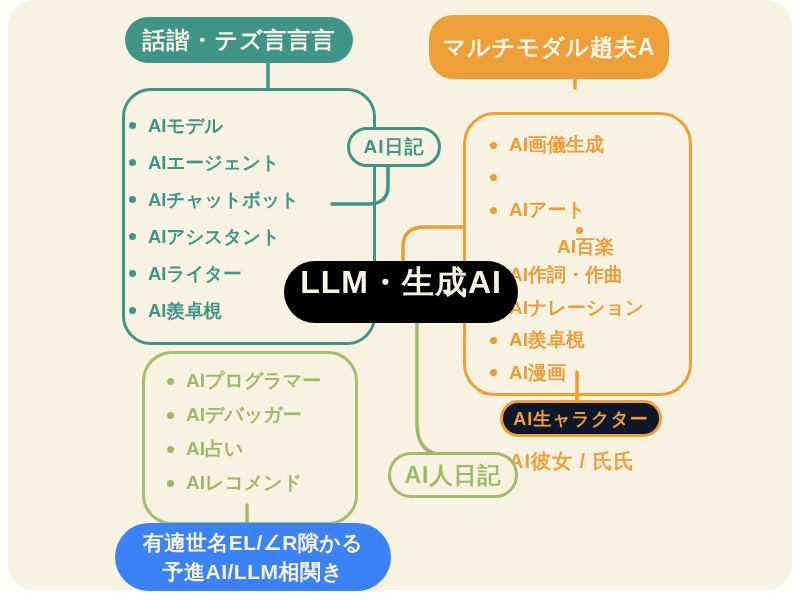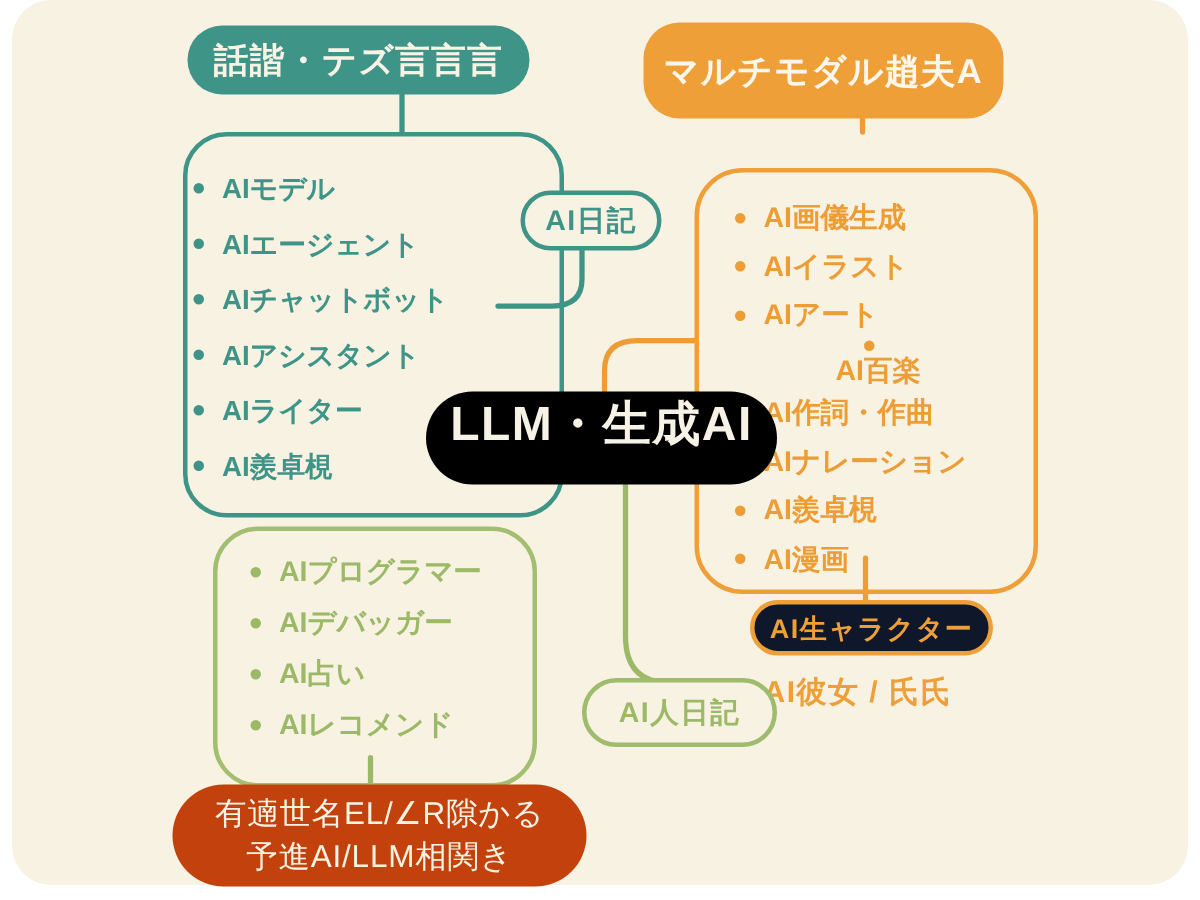--- a/index.html
+++ b/index.html
@@ -20,44 +20,44 @@
   .wire-green{stroke:#9cb968;}
 
   .pill{
     position:absolute;display:flex;align-items:center;justify-content:center;
     font-weight:700;letter-spacing:1px;z-index:4;box-sizing:border-box;
   }
   .pill-solid-teal{background:#3f9488;color:#f8f3e4;border-radius:24px;font-size:23px;}
   .pill-solid-orange{background:#ee9f38;color:#fdf6ea;border-radius:24px;font-size:23px;}
   .pill-outline-teal{border:3px solid #3f9488;color:#3f9488;background:#f8f2e3;border-radius:21px;font-size:19px;}
   .pill-outline-orange{border:3px solid #ee9f38;color:#ee9f38;background:#0f172a;border-radius:19px;font-size:18px;}
-  .pill-outline-green{border:3px solid #9fbb6d;color:#9cb968;background:#f8f2e3;border-radius:23px;font-size:19px;}
+  .pill-outline-green{border:3px solid #9fbb6d;color:#9cb968;background:#f8f2e3;border-radius:23px;font-size:23px;}
 
   .branch-box{
     position:absolute;border-radius:32px;box-sizing:border-box;z-index:3;
   }
   .box-teal{border:3.5px solid #3f9488;color:#3f9488;}
   .box-orange{border:3.5px solid #ee9f38;color:#ec9d35;}
   .box-green{border:3.5px solid #a2be71;color:#9cb968;}
   .branch-box ul{list-style:none;margin:0;padding:0;}
   .branch-box li{display:flex;align-items:center;font-weight:700;}
   .dot{width:7px;height:7px;border-radius:50%;background:currentColor;margin-right:12px;flex:0 0 auto;}
 
   .center-node{
     position:absolute;left:284px;top:261px;width:234px;height:62px;z-index:6;
     background:#000000;color:#f7f2e6;border-radius:31px;
     display:flex;align-items:flex-start;justify-content:center;
     font-size:32px;font-weight:700;letter-spacing:1px;
   }
 
   .footer-badge{
     position:absolute;left:115px;top:523px;width:276px;height:68px;z-index:4;
-    background:#c2410c;color:#f7f3e3;border-radius:34px;
+    background:#3b82f6;color:#f7f3e3;border-radius:34px;
     display:flex;flex-direction:column;align-items:center;justify-content:center;
-    font-size:21px;font-weight:400;line-height:29px;letter-spacing:0.5px;
+    font-size:21px;font-weight:700;line-height:29px;letter-spacing:0.5px;
   }
   .free-text{
     position:absolute;font-weight:700;z-index:4;color:#ee9f38;font-size:20px;letter-spacing:1px;
   }
 </style>
 </head>
 <body>
 
 <div class="canvas"></div>
 
@@ -117,21 +117,20 @@
 
   <div class="branch-box box-orange" style="left:463px;top:88px;width:229px;height:284px;padding:14px 8px 8px 24px;margin-top:24px;">
     <ul style="font-size:19px;">
 
     <li style="height:32.5px;">
         <span class="dot"></span>
         <span>AI画儀生成</span>
       </li>
         <li style="height:32.5px;">
         <span class="dot"></span>
-        <span>AIイラスト</span>
       </li>
         <li style="height:32.5px;">
         <span class="dot"></span>
         <span>AIアート</span>
       </li>
         <li style="height:32.5px;flex-direction:column;">
         <span class="dot"></span>
         <span>AI百楽</span>
       </li>
         <li style="height:32.5px;">

